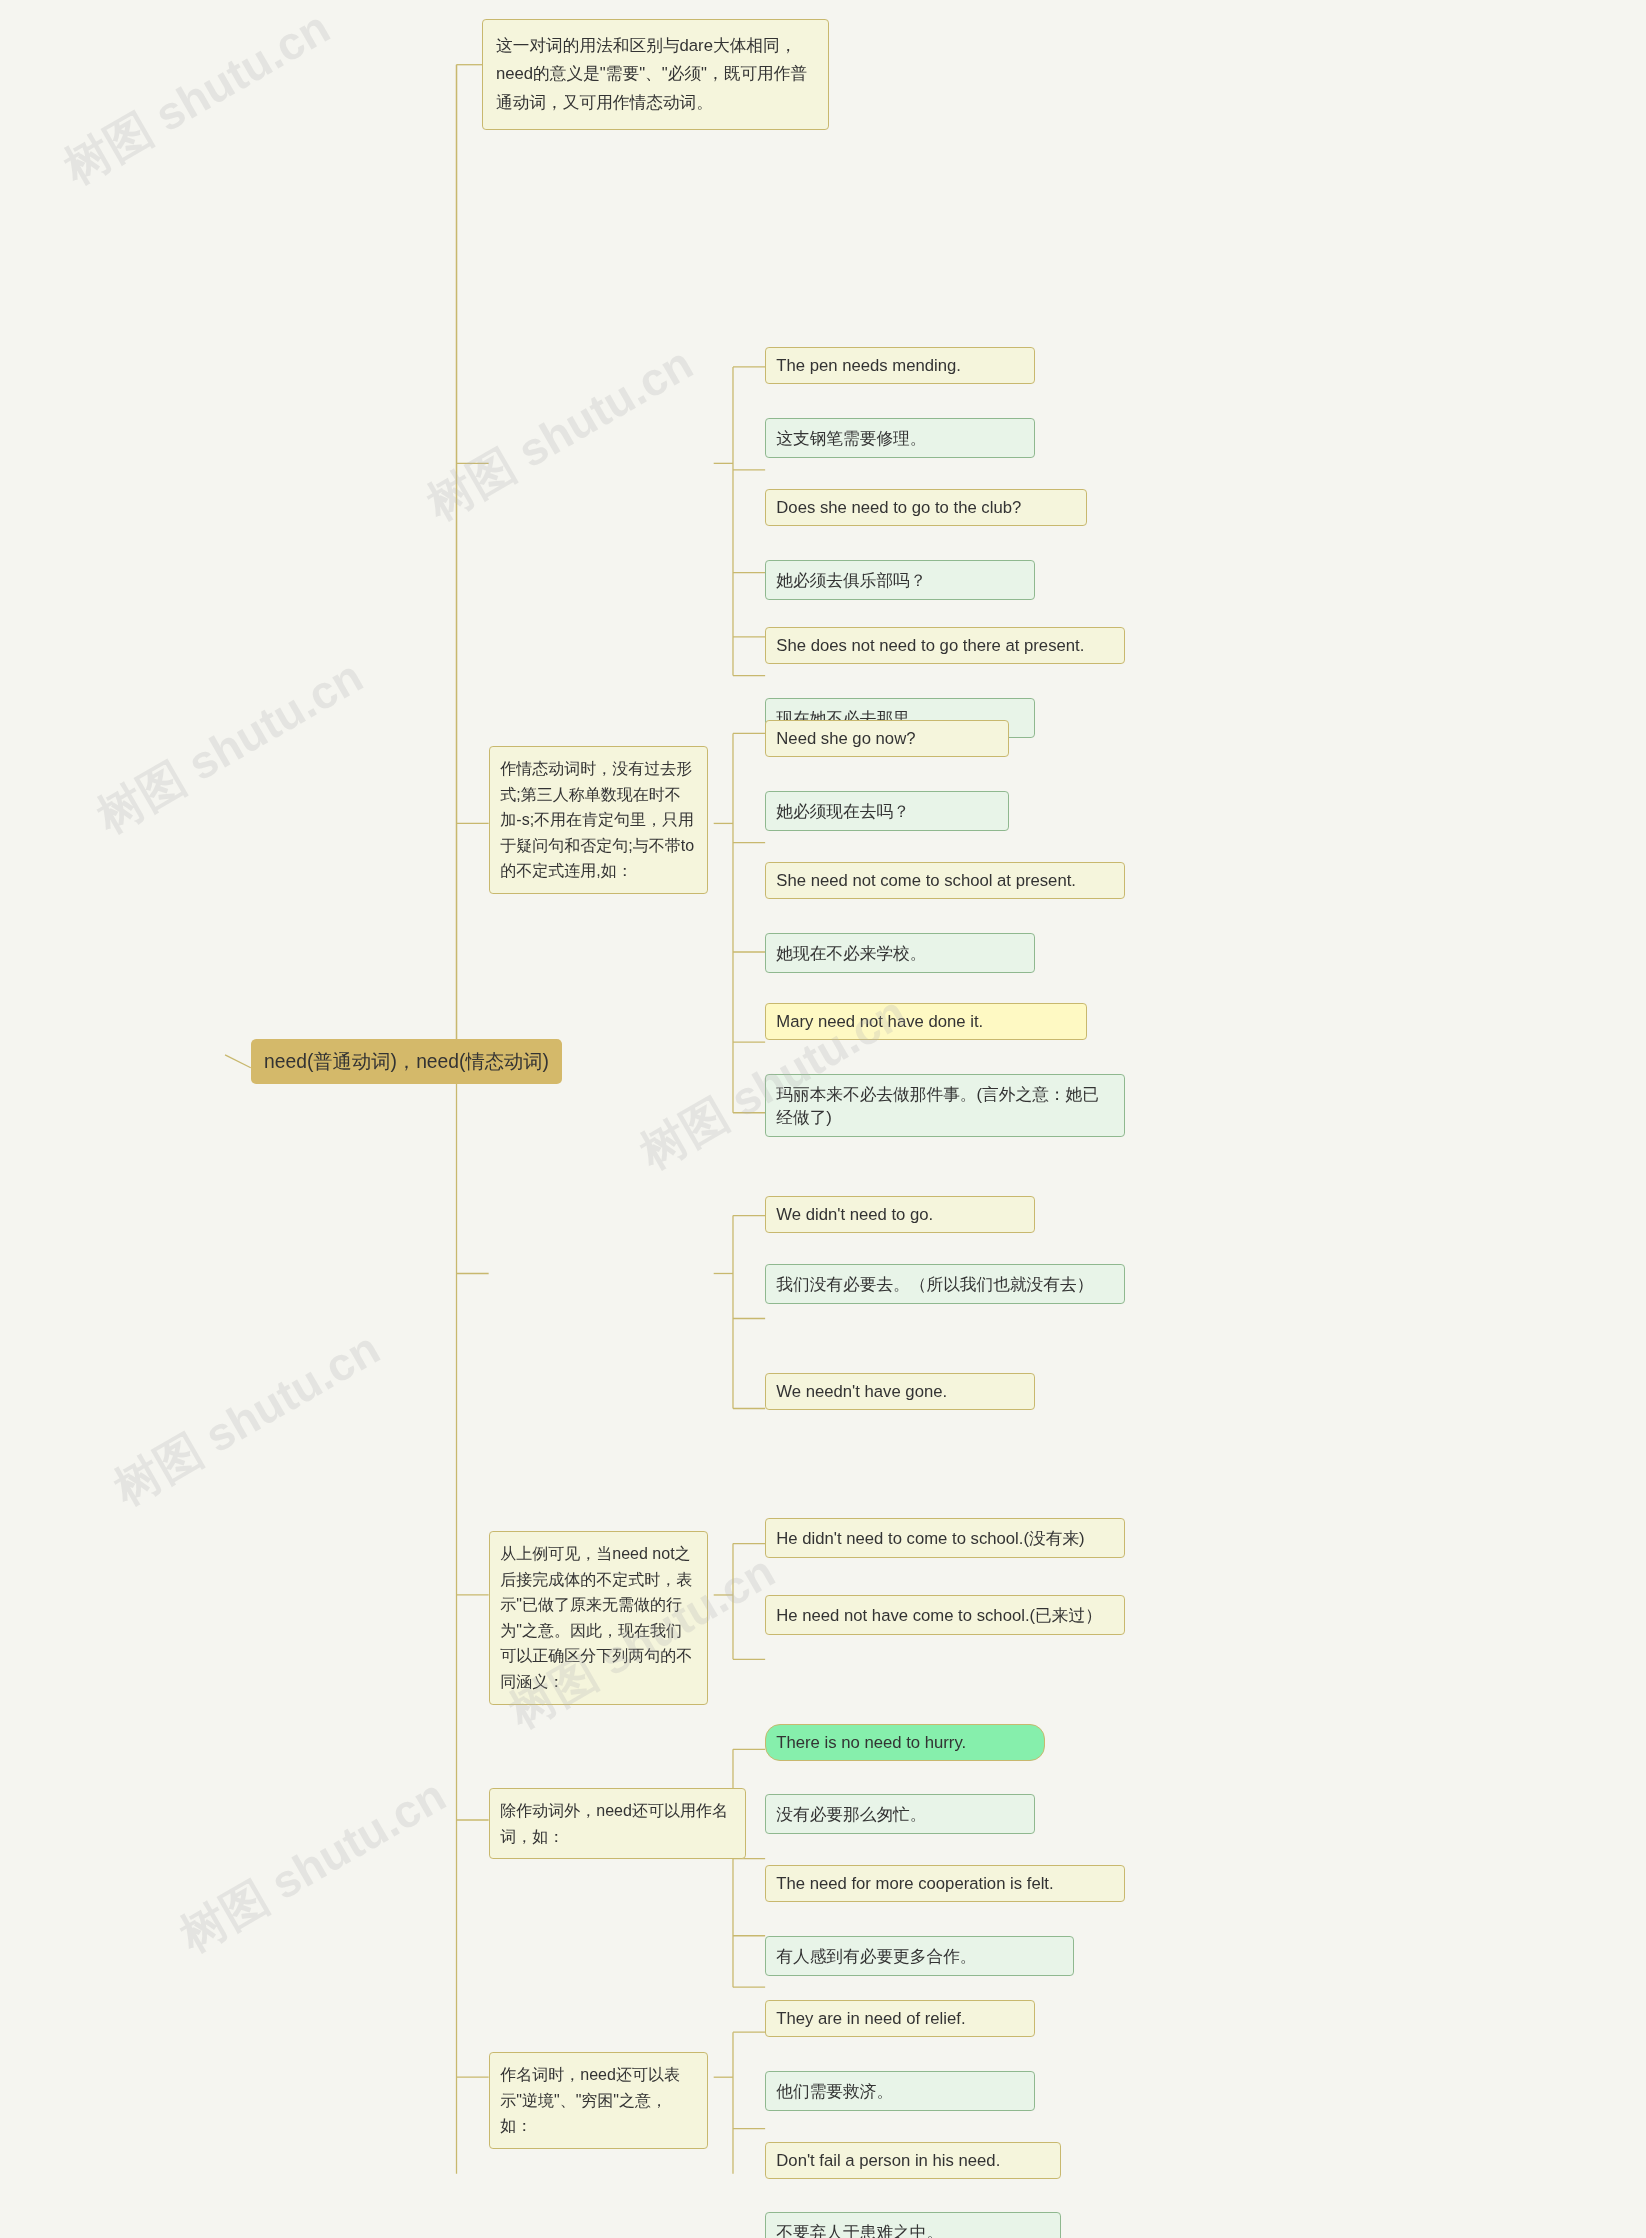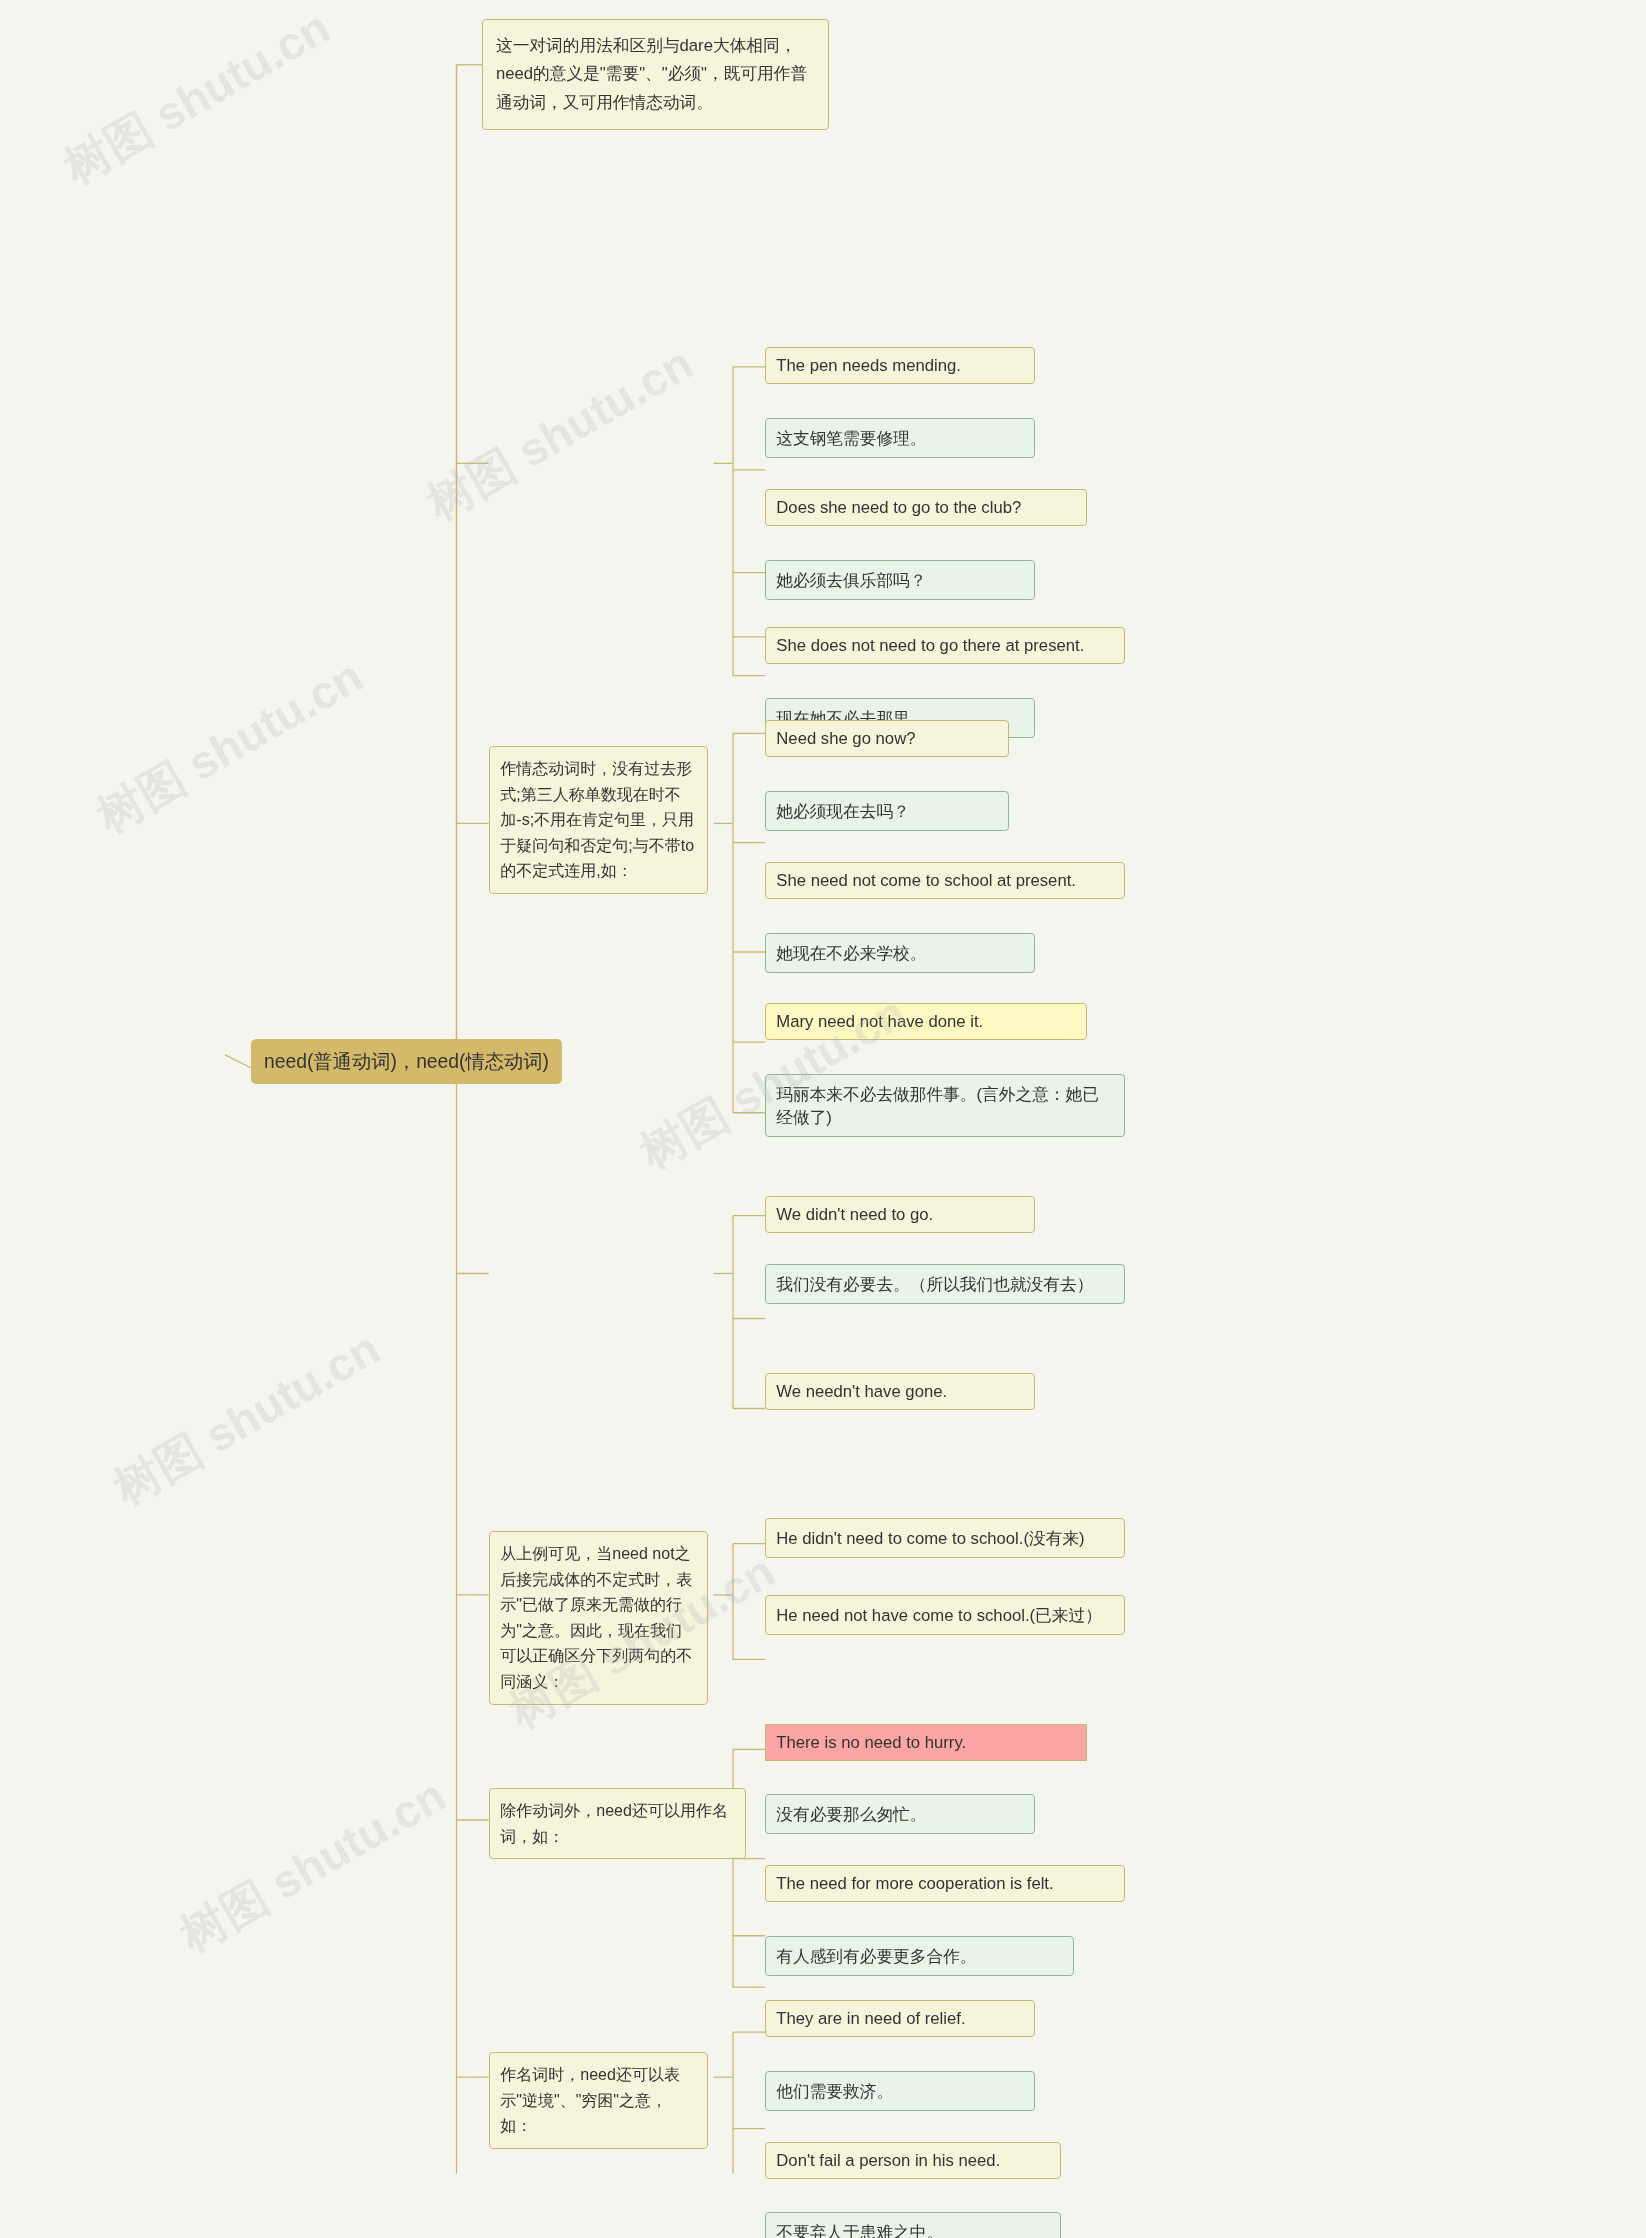--- a/index.html
+++ b/index.html
@@ -192,21 +192,21 @@
     <span>从上例可见，当need not之后接完成体的不定式时，表示"已做了原来无需做的行为"之意。因此，现在我们可以正确区分下列两句的不同涵义：</span>
   </div>
 
   <div style="position:absolute;left:765px;top:1518px;width:360px;background:#f5f5dc;border:0.6px solid #c8b86e;border-radius:3.9px;padding:7.7px 10.3px;font-size:16.7px;color:#333;z-index:10;">He didn't need to come to school.(没有来)</div>
   <div style="position:absolute;left:765px;top:1595px;width:360px;background:#f5f5dc;border:0.6px solid #c8b86e;border-radius:3.9px;padding:7.7px 10.3px;font-size:16.7px;color:#333;z-index:10;">He need not have come to school.(已来过）</div>
 
   <div style="position:absolute;left:489px;top:1788px;width:257px;background:#f5f5dc;border:0.6px solid #c8b86e;border-radius:3.9px;padding:9px 10.3px;font-size:16px;line-height:1.6;color:#333;z-index:10;">
     <span>除作动词外，need还可以用作名词，如：</span>
   </div>
 
-  <div style="position:absolute;left:765px;top:1724px;width:322px;background:#fca5a5;border:0.6px solid #c8b86e;border-radius:1px;padding:7.7px 10.3px;font-size:16.7px;color:#333;z-index:10;">There is no need to hurry.</div>
+  <div style="position:absolute;left:765px;top:1724px;width:280px;background:#86efac;border:0.6px solid #c8b86e;border-radius:15px;padding:7.7px 10.3px;font-size:16.7px;color:#333;z-index:10;">There is no need to hurry.</div>
   <div style="position:absolute;left:765px;top:1794px;width:270px;background:#e8f4e8;border:0.6px solid #8fb88f;border-radius:3.9px;padding:7.7px 10.3px;font-size:16.7px;color:#333;z-index:10;">没有必要那么匆忙。</div>
   <div style="position:absolute;left:765px;top:1865px;width:360px;background:#f5f5dc;border:0.6px solid #c8b86e;border-radius:3.9px;padding:7.7px 10.3px;font-size:16.7px;color:#333;z-index:10;">The need for more cooperation is felt.</div>
   <div style="position:absolute;left:765px;top:1936px;width:309px;background:#e8f4e8;border:0.6px solid #8fb88f;border-radius:3.9px;padding:7.7px 10.3px;font-size:16.7px;color:#333;z-index:10;">有人感到有必要更多合作。</div>
   <div style="position:absolute;left:765px;top:2000px;width:270px;background:#f5f5dc;border:0.6px solid #c8b86e;border-radius:3.9px;padding:7.7px 10.3px;font-size:16.7px;color:#333;z-index:10;">They are in need of relief.</div>
   <div style="position:absolute;left:765px;top:2071px;width:270px;background:#e8f4e8;border:0.6px solid #8fb88f;border-radius:3.9px;padding:7.7px 10.3px;font-size:16.7px;color:#333;z-index:10;">他们需要救济。</div>
 
   <div style="position:absolute;left:489px;top:2052px;width:219px;background:#f5f5dc;border:0.6px solid #c8b86e;border-radius:3.9px;padding:9px 10.3px;font-size:16px;line-height:1.6;color:#333;z-index:10;">
     <span>作名词时，need还可以表示"逆境"、"穷困"之意，如：</span>
   </div>
 

